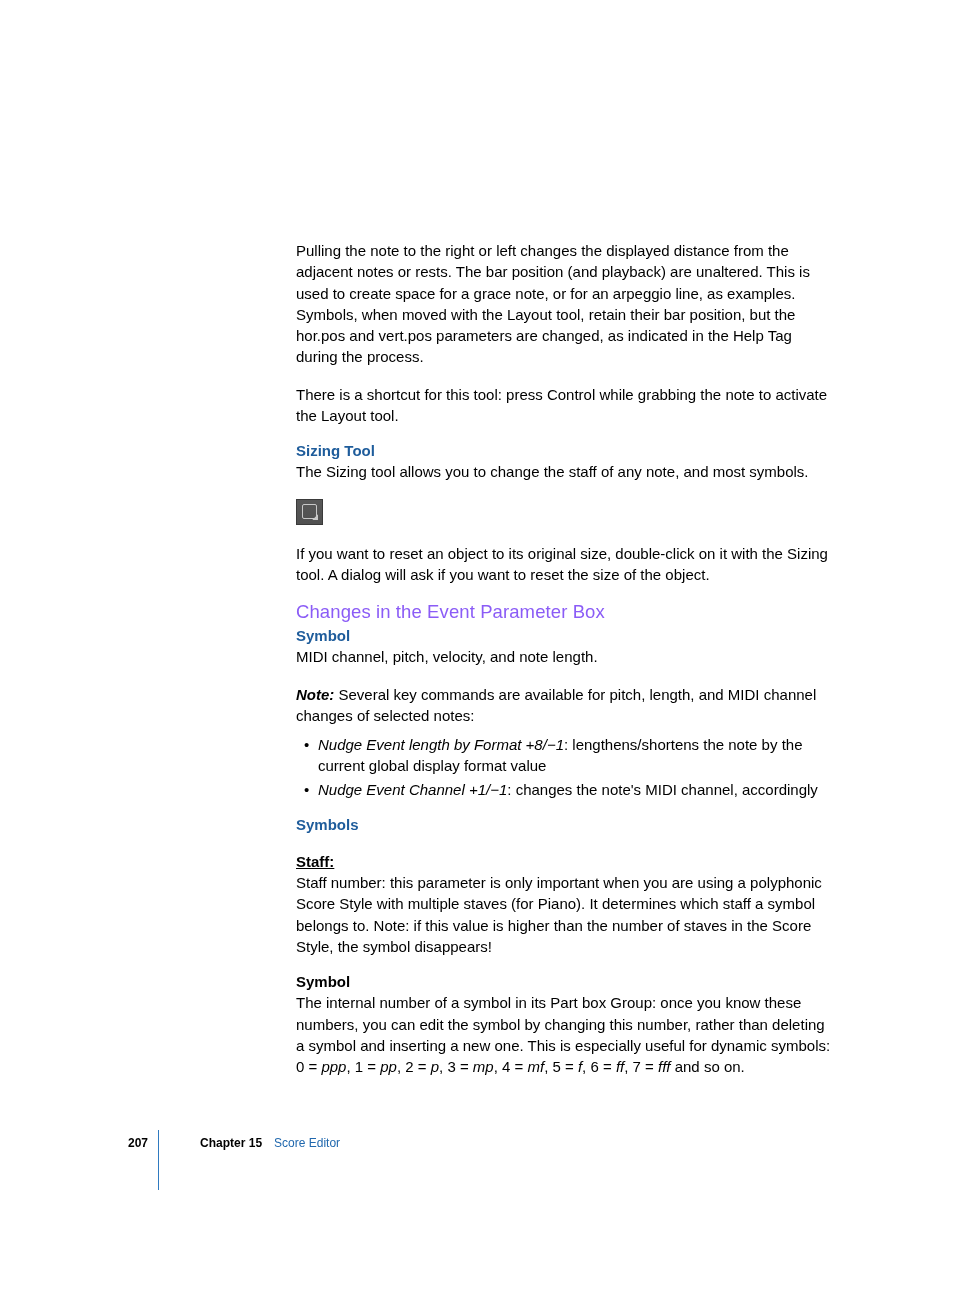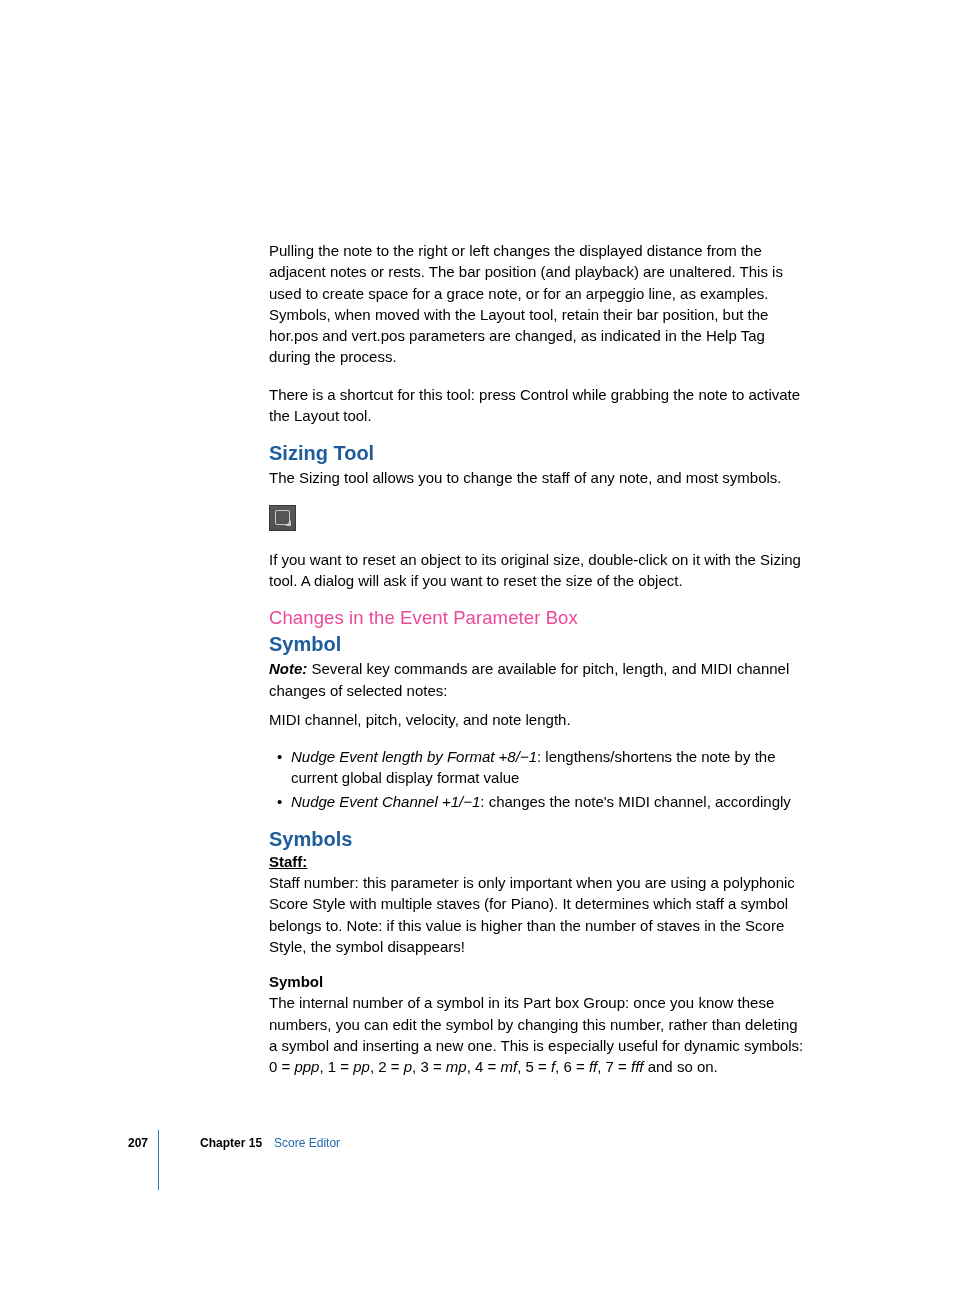--- a/index.html
+++ b/index.html
@@ -11,38 +11,38 @@
       width: 954px;
       height: 1308px;
       background: #ffffff;
       font-family: "Myriad Pro", "Segoe UI", Arial, sans-serif;
       font-size: 15px;
       color: #000000;
       position: relative;
     }
     .content {
       position: absolute;
-      left: 269px;
+      left: 296px;
       top: 240px;
       width: 540px;
     }
     .paragraph {
       margin-bottom: 16px;
       line-height: 1.42;
       color: #000;
     }
     .heading-blue {
       color: #1e5c9b;
       font-weight: bold;
-      font-size: 20px;
+      font-size: 15px;
       margin-bottom: 2px;
       margin-top: 4px;
     }
     .heading-blue-large {
-      color: #ec4899;
+      color: #8b5cf6;
       font-weight: normal;
       font-size: 18.5px;
       margin-bottom: 3px;
       margin-top: 6px;
       letter-spacing: 0.1px;
     }
     .subhead-bold {
       font-weight: 600;
       font-size: 15px;
       margin-bottom: 2px;
@@ -143,37 +143,37 @@
 
   <div class="icon-box">
     <div class="icon-inner"></div>
   </div>
 
   <p class="paragraph">If you want to reset an object to its original size, double-click on it with the Sizing tool. A dialog will ask if you want to reset the size of the object.</p>
 
   <div class="heading-blue-large">Changes in the Event Parameter Box</div>
 
   <div class="heading-blue">Symbol</div>
+  <p class="paragraph">MIDI channel, pitch, velocity, and note length.</p>
+
   <p class="paragraph" style="margin-bottom:8px;">
     <span class="bold-italic">Note:</span><span>  Several key commands are available for pitch, length, and MIDI channel changes of selected notes:</span>
   </p>
-
-  <p class="paragraph">MIDI channel, pitch, velocity, and note length.</p>
 
   <ul>
     <li>
       <span class="italic">Nudge Event length by Format +8/−1</span><span>:  lengthens/shortens the note by the current global display format value</span>
     </li>
     <li>
       <span class="italic">Nudge Event Channel +1/−1</span><span>:  changes the note's MIDI channel, accordingly</span>
     </li>
   </ul>
 
   <div class="heading-blue">Symbols</div>
-  <div class="subhead-bold" style="margin-top:2px;text-decoration:underline;">Staff:</div>
+  <div class="subhead-bold" style="margin-top:20px;text-decoration:underline;">Staff:</div>
   <p class="paragraph">Staff number:  this parameter is only important when you are using a polyphonic Score Style with multiple staves (for Piano). It determines which staff a symbol belongs to. Note:  if this value is higher than the number of staves in the Score Style, the symbol disappears!</p>
 
   <div class="subhead-bold">Symbol</div>
   <p class="paragraph">
     <span>The internal number of a symbol in its Part box Group:  once you know these numbers, you can edit the symbol by changing this number, rather than deleting a symbol and inserting a new one. This is especially useful for dynamic symbols:  0 = </span><span class="italic">ppp</span><span>, 1 = </span><span class="italic">pp</span><span>, 2 = </span><span class="italic">p</span><span>, 3 = </span><span class="italic">mp</span><span>, 4 = </span><span class="italic">mf</span><span>, 5 = </span><span class="italic">f</span><span>, 6 = </span><span class="italic">ff</span><span>, 7 = </span><span class="italic">fff</span><span> and so on.</span>
   </p>
 
 </div>
 
 <div class="footer-vline"></div>

